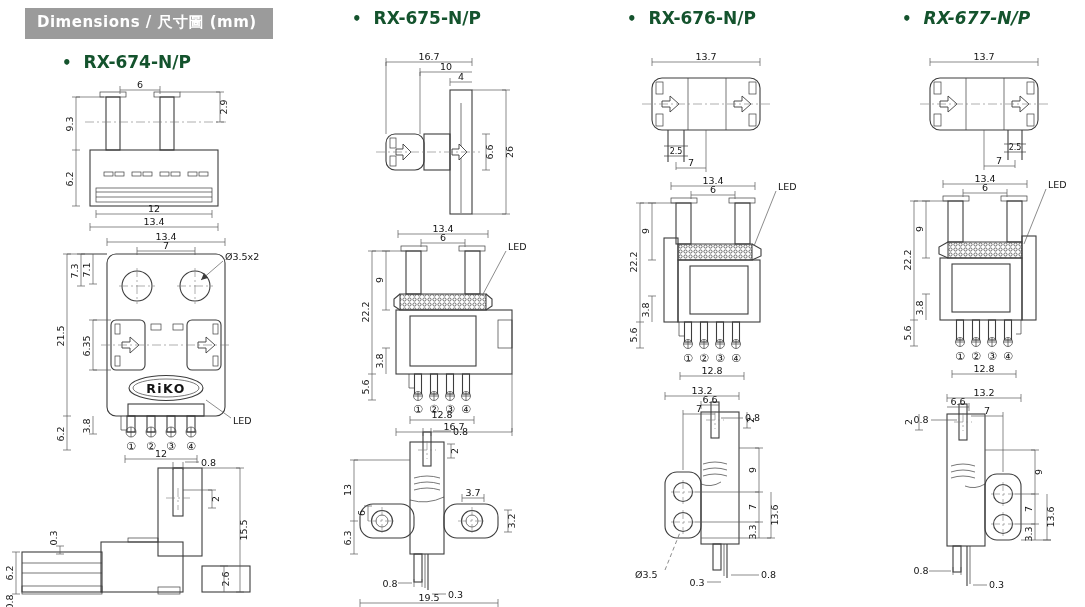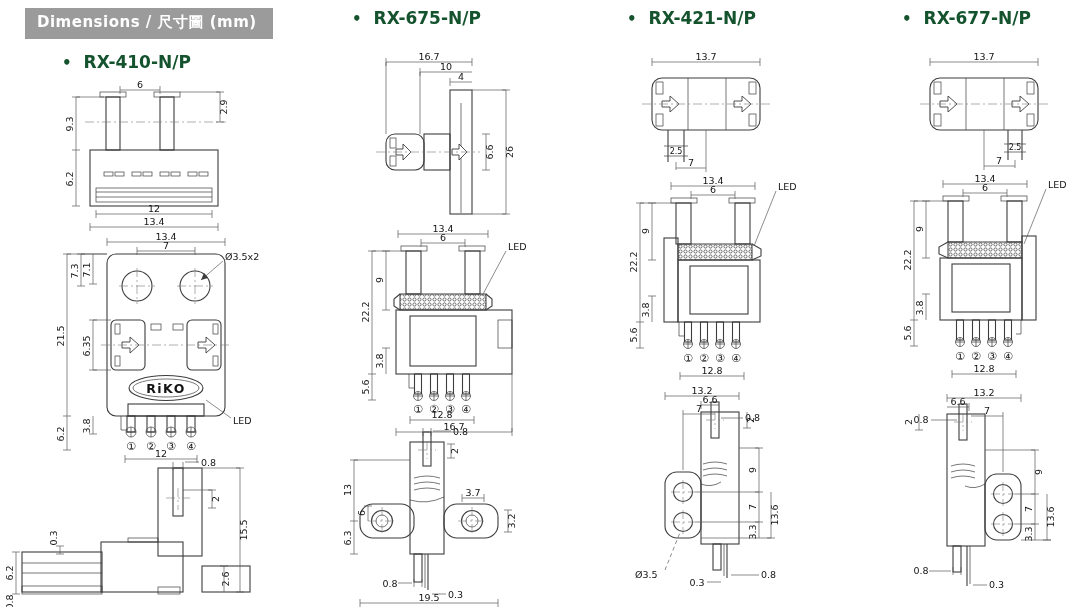--- a/index.html
+++ b/index.html
@@ -23,21 +23,21 @@
   text.logo{font-size:12.5px;font-weight:bold;fill:#141414;letter-spacing:1.5px;}
 </style>
 </head>
 <body>
 
 <div id="page">
 
   <div class="hdr">Dimensions / 尺寸圖 (mm)</div>
 
   <div class="ptitle" style="left:62px;top:52px;">
-    <span class="blt">•</span><span>RX-410-N/P</span>
+    <span class="blt">•</span><span>RX-674-N/P</span>
   </div>
 
   <svg style="left:30px;top:80px;" width="200" height="152" viewBox="0 0 200 152">
     <g>
       <rect class="thin" x="70" y="12" width="26" height="5"></rect>
       <rect class="thin" x="124" y="12" width="26" height="5"></rect>
       <rect class="outline" x="76" y="17" width="14" height="53"></rect>
       <rect class="outline" x="130" y="17" width="14" height="53"></rect>
       <line class="cl" x1="55" y1="42" x2="196" y2="42"></line>
       <rect class="outline" x="60" y="70" width="128" height="56"></rect>
@@ -302,21 +302,21 @@
       <path class="dim" d="M60,163 h14 M76,159 v8 M84,159 v8"></path>
       <text class="t" x="52" y="167">0.8</text>
       <path class="dim" d="M94,174 h14"></path>
       <text class="t st" x="110" y="178">0.3</text>
       <path class="dim" d="M22,183 h138 M22,179 v8 M160,179 v8"></path>
       <text class="t" x="91" y="181">19.5</text>
     </g>
   </svg>
 
   <div class="ptitle" style="left:627px;top:8px;">
-    <span class="blt">•</span><span>RX-421-N/P</span>
+    <span class="blt">•</span><span>RX-676-N/P</span>
   </div>
 
   <svg style="left:628px;top:44px;" width="150" height="130" viewBox="0 0 150 130">
     <g>
       <rect class="outline" x="24" y="34" width="108" height="52" rx="10"></rect>
       <line class="thin" x1="60" y1="34" x2="60" y2="86"></line>
       <line class="thin" x1="98" y1="34" x2="98" y2="86"></line>
       <g class="thin">
         <rect x="28" y="38" width="7" height="12"></rect>
           <rect x="28" y="70" width="7" height="12"></rect>
@@ -432,21 +432,21 @@
       <text class="t" transform="rotate(-90 143 144)" x="143" y="144">3.3</text>
       <line class="dash" x1="52" y1="182" x2="68" y2="142"></line>
       <text class="t st" x="22" y="190">Ø3.5</text>
       <path class="dim" d="M94,194 h14"></path>
       <text class="t" x="84" y="198">0.3</text>
       <path class="dim" d="M118,187 h28"></path>
       <text class="t st" x="148" y="190">0.8</text>
     </g>
   </svg>
 
-  <div class="ptitle" style="left:902px;top:8px;">
+  <div class="ptitle" style="left:902px;top:8px;font-style:italic;">
     <span class="blt">•</span><span>RX-677-N/P</span>
   </div>
 
   <svg style="left:896px;top:44px;" width="185" height="128" viewBox="0 0 185 128">
     <g>
       <rect class="outline" x="34" y="34" width="108" height="52" rx="10"></rect>
       <line class="thin" x1="70" y1="34" x2="70" y2="86"></line>
       <line class="thin" x1="108" y1="34" x2="108" y2="86"></line>
       <g class="thin">
         <rect x="38" y="38" width="7" height="12"></rect>

